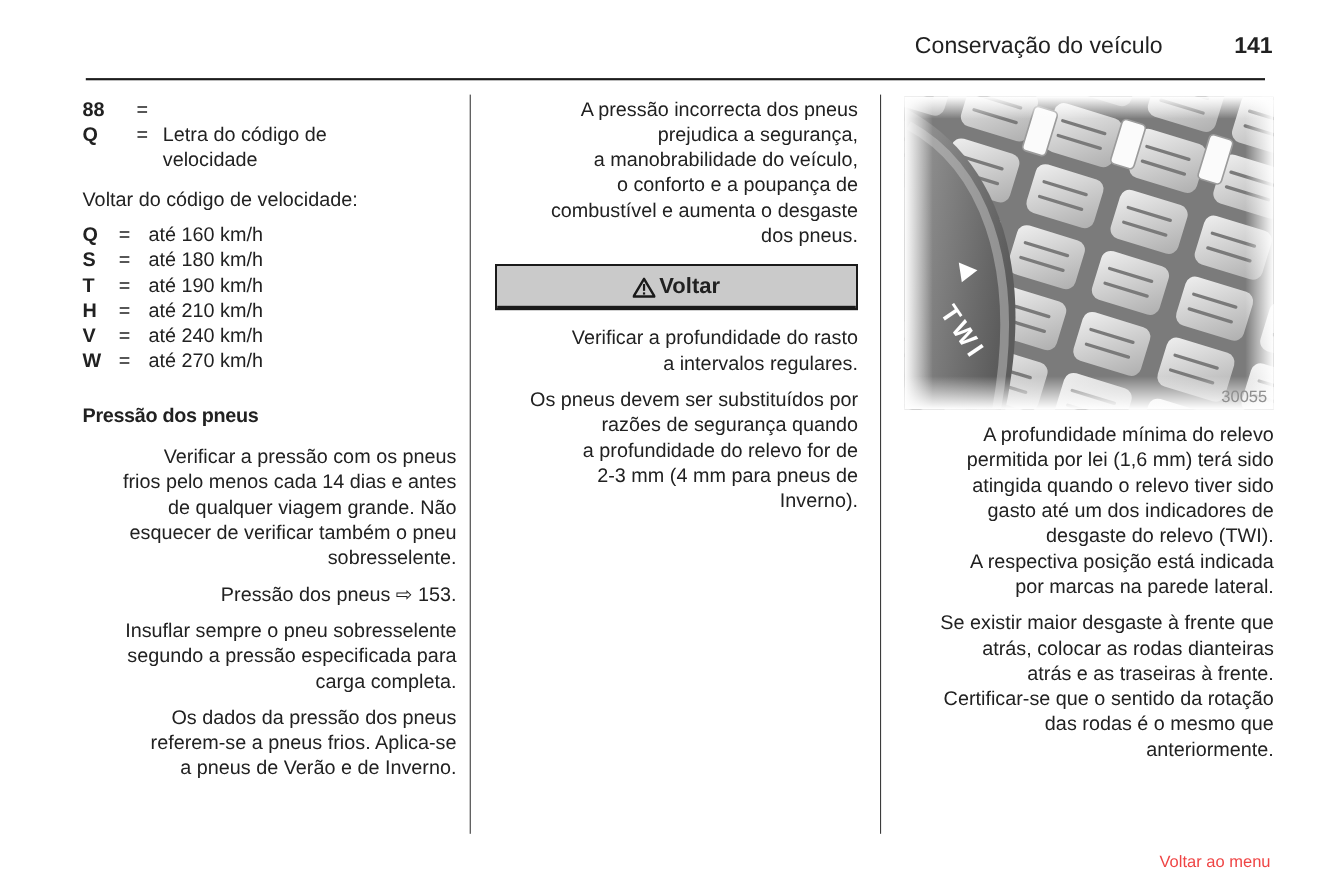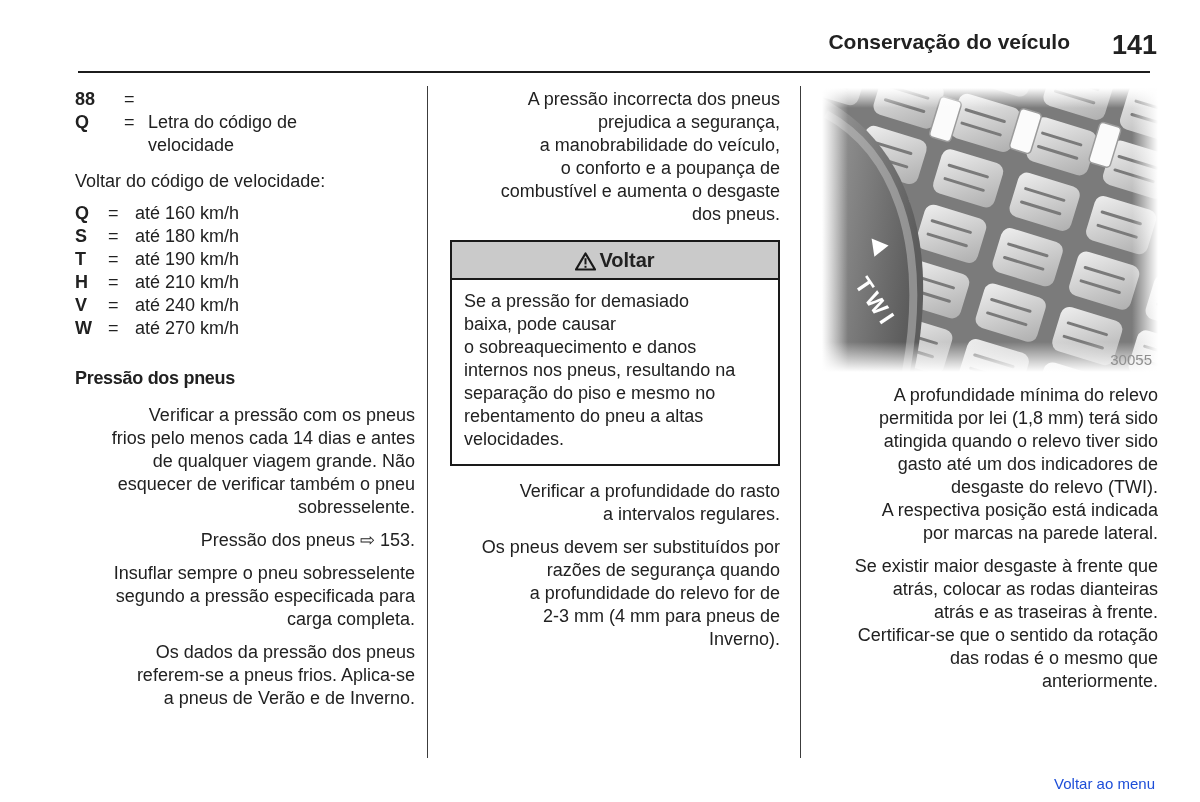--- a/index.html
+++ b/index.html
@@ -2,22 +2,22 @@
 <html><head>
 <meta charset="utf-8">
 <style>
   html,body { margin:0; padding:0; background:#ffffff; }
   .page {
     position:relative; width:1200px; height:802px; background:#ffffff;
     font-family:"Liberation Sans", sans-serif; color:#212121; overflow:hidden;
   }
 
   
-  .header-title { position:absolute; top:30px; right:130px; font-size:21px; font-weight:700;margin-left:48px; }
-  .page-number  { position:absolute; top:30px; right:43px;  font-size:27px; font-weight:700; }
+  .header-title { position:absolute; top:30px; right:143px; font-size:21px; font-weight:400;margin-left:48px; }
+  .page-number  { position:absolute; top:30px; right:43px;  font-size:21px; font-weight:700; }
   .header-rule  { position:absolute; top:71px; left:78px; width:1072px; height:2px; background:#1c1c1c; }
 
   
   .col { position:absolute; top:88px; font-size:18px; line-height:23px; }
   .col1 { left:75px;  width:340px; }
   .col2 { left:450px; width:330px; }
   .col3 { left:822px; width:336px; }
   .vdiv { position:absolute; top:86px; height:672px; width:1px; background:#3c3c3c; }
   .vdiv1 { left:427px; }
   .vdiv2 { left:800px; }
@@ -45,21 +45,21 @@
   .warning-head svg { display:block; margin-top:1px; }
   .warning-body { padding:10px 12px 13px 12px; white-space:pre-line; }
 
   
   .tire-figure { width:336px; height:284px; }
   .tire-figure svg { display:block; }
   .col3 .para:first-of-type { margin-top:12px; }
   .col3 .para + .para { margin-top:0; }
 
   
-  .footer-link { position:absolute; top:775px; right:45px; font-size:15px; color:#1d4ed8; }
+  .footer-link { position:absolute; top:775px; right:45px; font-size:15px; color:#ef4444; }
 </style>
 </head>
 <body>
 
 <div class="page">
 
   <div class="header-title">Conservação do veículo</div>
   <div class="page-number">141</div>
   <div class="header-rule"></div>
 
@@ -140,27 +140,20 @@
 
     <div class="warning-box">
       <div class="warning-head">
         <svg width="21" height="19" viewBox="0 0 21 19">
           <path d="M10.5 1.5 L20 17.5 H1 Z" fill="none" stroke="#1a1a1a" stroke-width="2.2" stroke-linejoin="round"></path>
           <rect x="9.5" y="6.2" width="2" height="6.2" fill="#1a1a1a"></rect>
           <rect x="9.5" y="13.8" width="2" height="2" fill="#1a1a1a"></rect>
         </svg>
         <span>Voltar</span>
       </div>
-      <div class="warning-body">Se a pressão for demasiado
-baixa, pode causar
-o sobreaquecimento e danos
-internos nos pneus, resultando na
-separação do piso e mesmo no
-rebentamento do pneu a altas
-velocidades.</div>
     </div>
 
     <p class="para">Verificar a profundidade do rasto
 a intervalos regulares.</p>
     <p class="para">Os pneus devem ser substituídos por
 razões de segurança quando
 a profundidade do relevo for de
 2-3 mm (4 mm para pneus de
 Inverno).</p>
   </div>
@@ -310,21 +303,21 @@
         <rect width="336" height="20" fill="url(#fadeT)"></rect>
         <rect width="26" height="284" fill="url(#fadeL)"></rect>
         <rect x="310" width="26" height="284" fill="url(#fadeR)"></rect>
         <rect y="254" width="336" height="30" fill="url(#fadeB)"></rect>
 
         <text x="330" y="277" text-anchor="end" font-size="15" fill="#8f8f8f" font-family="Liberation Sans, sans-serif">30055</text>
       </svg>
     </div>
 
     <p class="para">A profundidade mínima do relevo
-permitida por lei (1,8 mm) terá sido
+permitida por lei (1,6 mm) terá sido
 atingida quando o relevo tiver sido
 gasto até um dos indicadores de
 desgaste do relevo (TWI).
 A respectiva posição está indicada
 por marcas na parede lateral.</p>
     <p class="para">Se existir maior desgaste à frente que
 atrás, colocar as rodas dianteiras
 atrás e as traseiras à frente.
 Certificar-se que o sentido da rotação
 das rodas é o mesmo que

